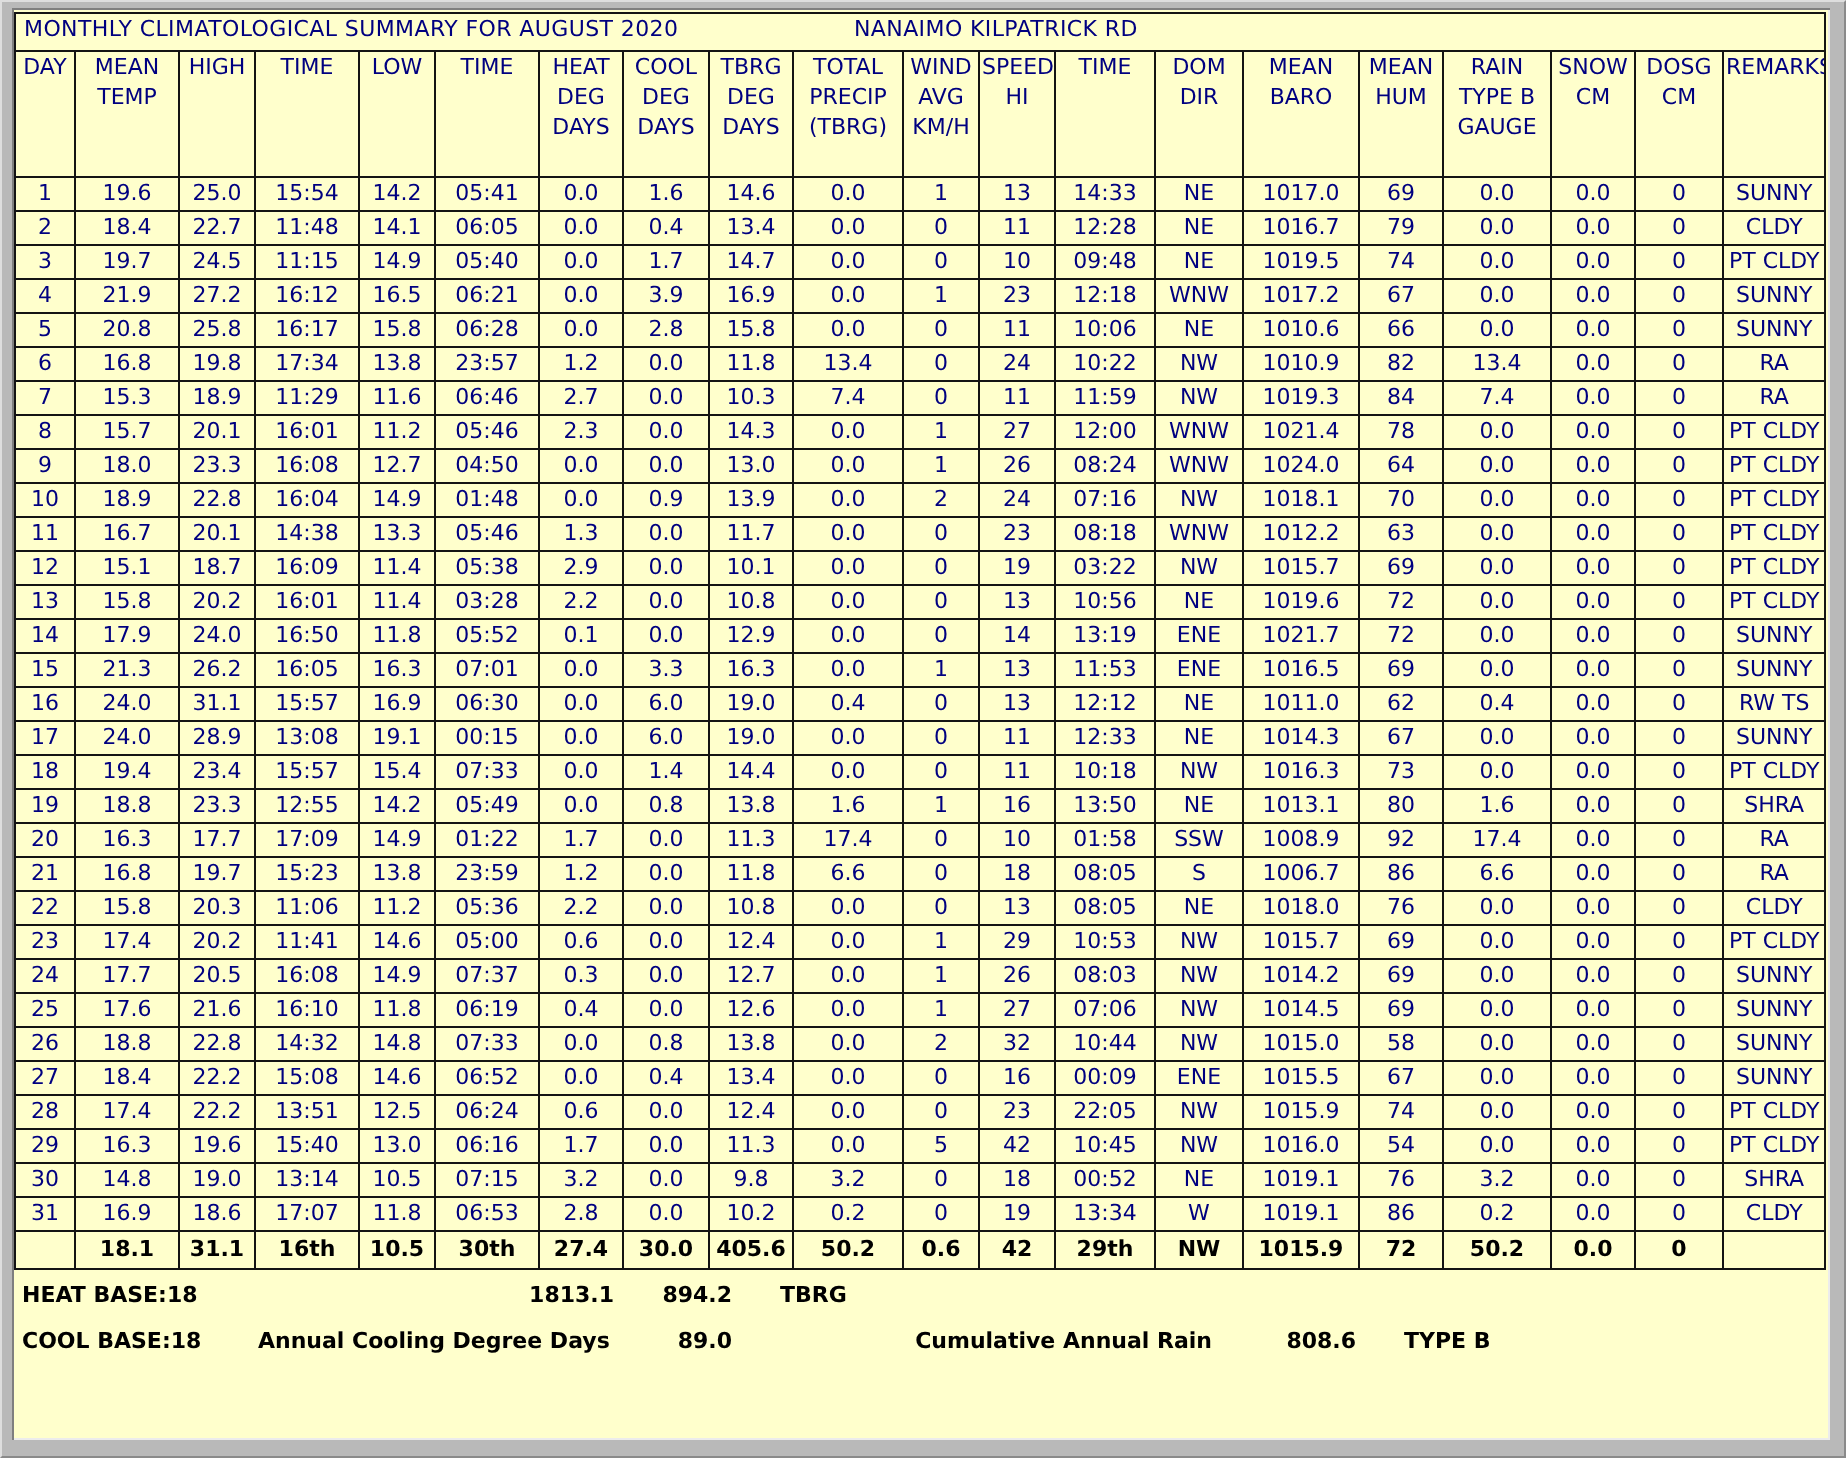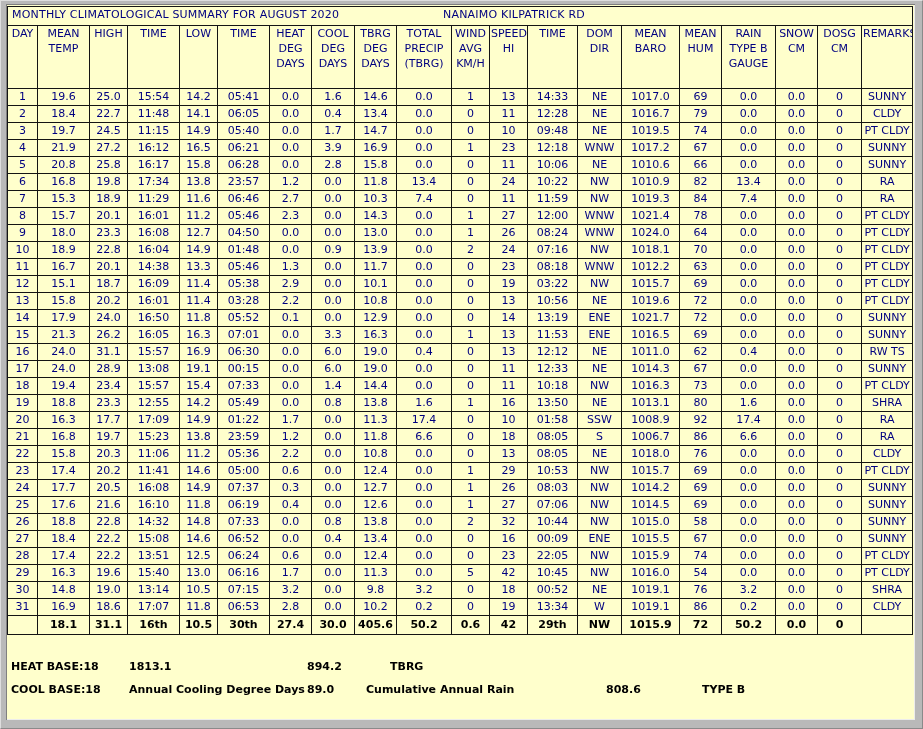--- a/index.html
+++ b/index.html
@@ -44,51 +44,51 @@
     white-space:nowrap;
   }
   td.title-cell{
     height:18px;
     text-align:left;
     font-size:12px;
     position:relative;
     letter-spacing:.2px;
   }
   .title-left{position:absolute;left:4px;top:1px;}
-  .title-right{position:absolute;left:435px;top:1px;}
+  .title-right{position:absolute;left:419px;top:1px;}
   thead th{
     vertical-align:top;
     font-weight:normal;
     height:62px;
     line-height:15px;
     padding-top:1px;
   }
   tbody td{
     height:16px;
     line-height:16px;
   }
   tr.summary-row td{
     font-weight:bold;
     color:#000000;
     height:18px;
     line-height:18px;
   }
   .footer{
-    margin-top:20px;
+    margin-top:1px;
     padding-left:4px;
     color:#000000;
     font-weight:bold;
     font-size:11px;
   }
   .footer-row{
     display:grid;
     grid-template-columns:118px 178px 59px 240px 72px 1fr;
     line-height:23px;
   }
-  .fc3,.fc4,.fc5{}
+  .fc3,.fc4,.fc5{text-align:right;}
   .fc6{padding-left:24px;}
 </style>
 </head>
 <body>
 
 <div class="frame">
   <div class="client">
 
     <table class="report">
       <colgroup id="report-colgroup">

